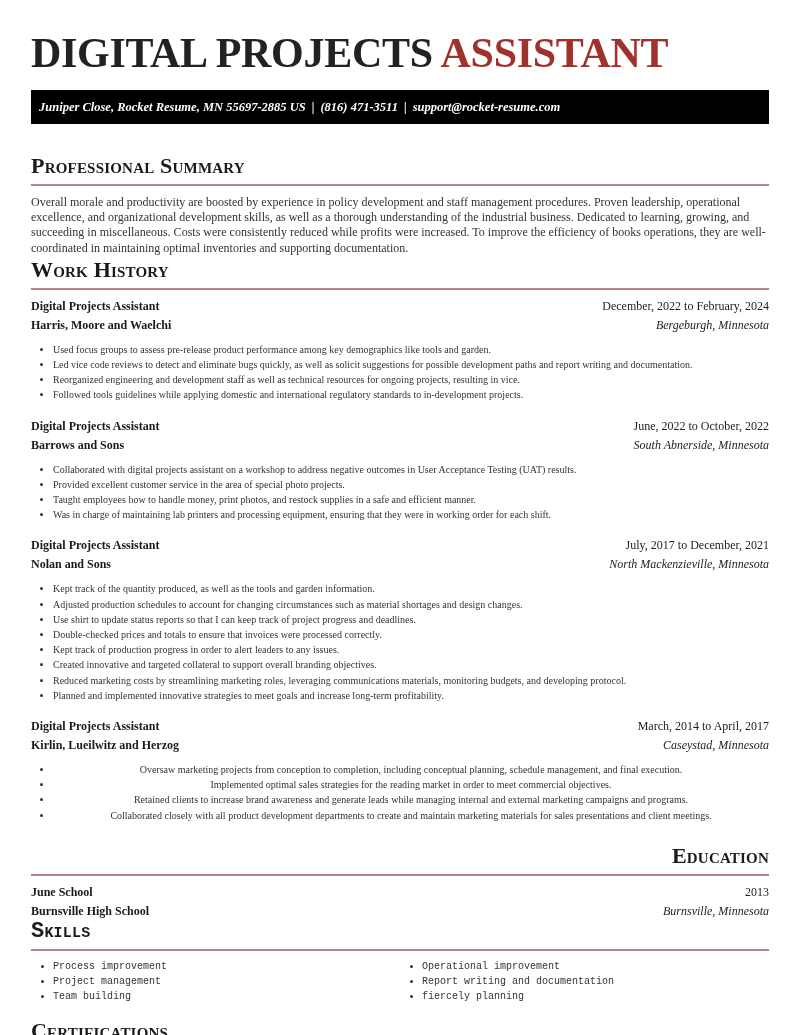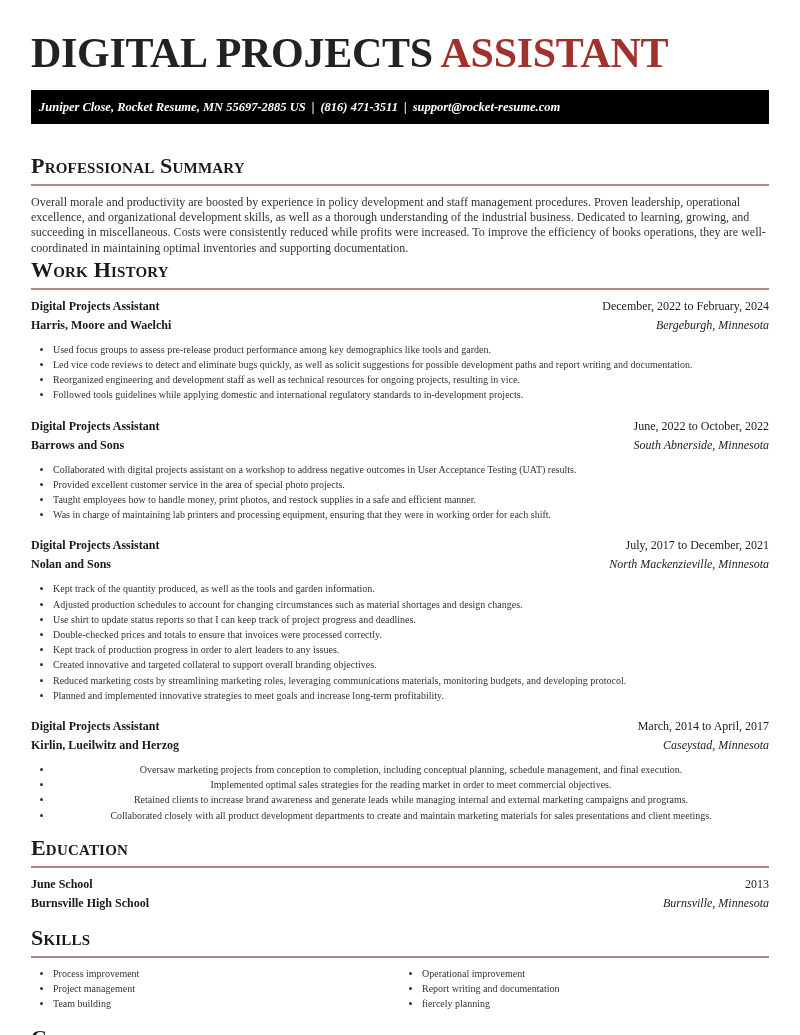--- a/index.html
+++ b/index.html
@@ -107,34 +107,34 @@
         </div>
       <ul class="bullets" style="margin-top:9px;text-align:center;">
         <li>Oversaw marketing projects from conception to completion, including conceptual planning, schedule management, and final execution.</li>
         <li>Implemented optimal sales strategies for the reading market in order to meet commercial objectives.</li>
         <li>Retained clients to increase brand awareness and generate leads while managing internal and external marketing campaigns and programs.</li>
         <li>Collaborated closely with all product development departments to create and maintain marketing materials for sales presentations and client meetings.</li>
       </ul>
     </div>
   </div>
 
-  <div style="margin-top:12px;">
+  <div style="margin-top:20px;text-align:right;">
     <h2 class="section-title">Education</h2>
     <div class="rule"></div>
     <div class="job-head" style="margin-top:9px;">
         <span class="left">June School</span>
         <span class="right">2013</span>
       </div>
     <div class="job-head" style="margin-top:4px;">
         <span class="left">Burnsville High School</span>
         <span class="right italic">Burnsville, Minnesota</span>
       </div>
   </div>
 
-  <div style="margin-top:14px;">
+  <div style="font-family:Liberation Mono, monospace;">
     <h2 class="section-title">Skills</h2>
     <div class="rule"></div>
     <div class="skills">
       <ul class="bullets" style="margin-top:8px;">
         <li>Process improvement</li>
         <li>Project management</li>
         <li>Team building</li>
       </ul>
       <ul class="bullets" style="margin-top:8px;">
         <li>Operational improvement</li>

